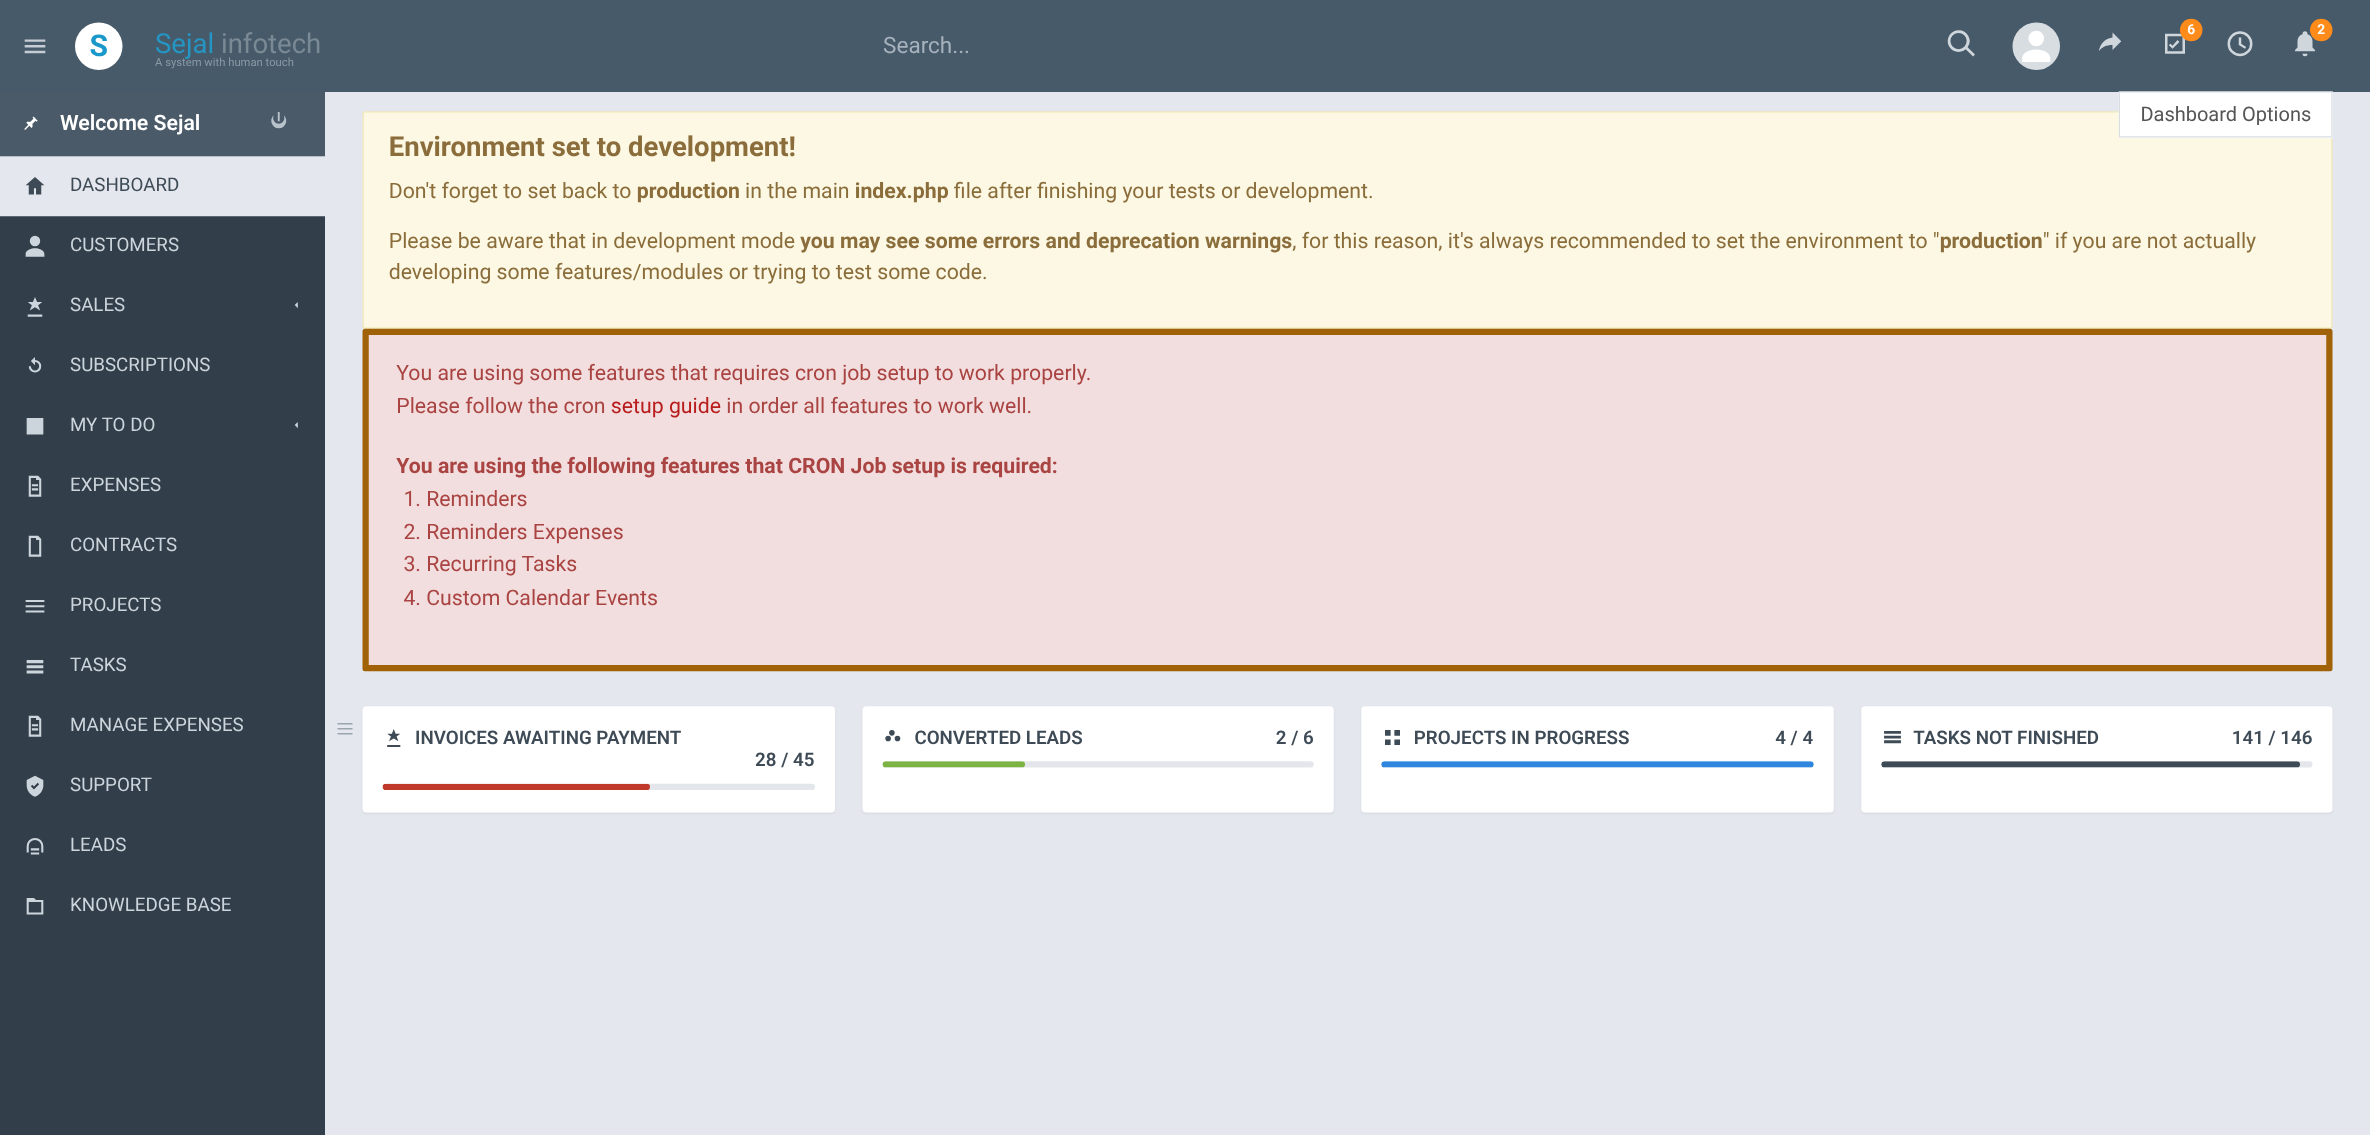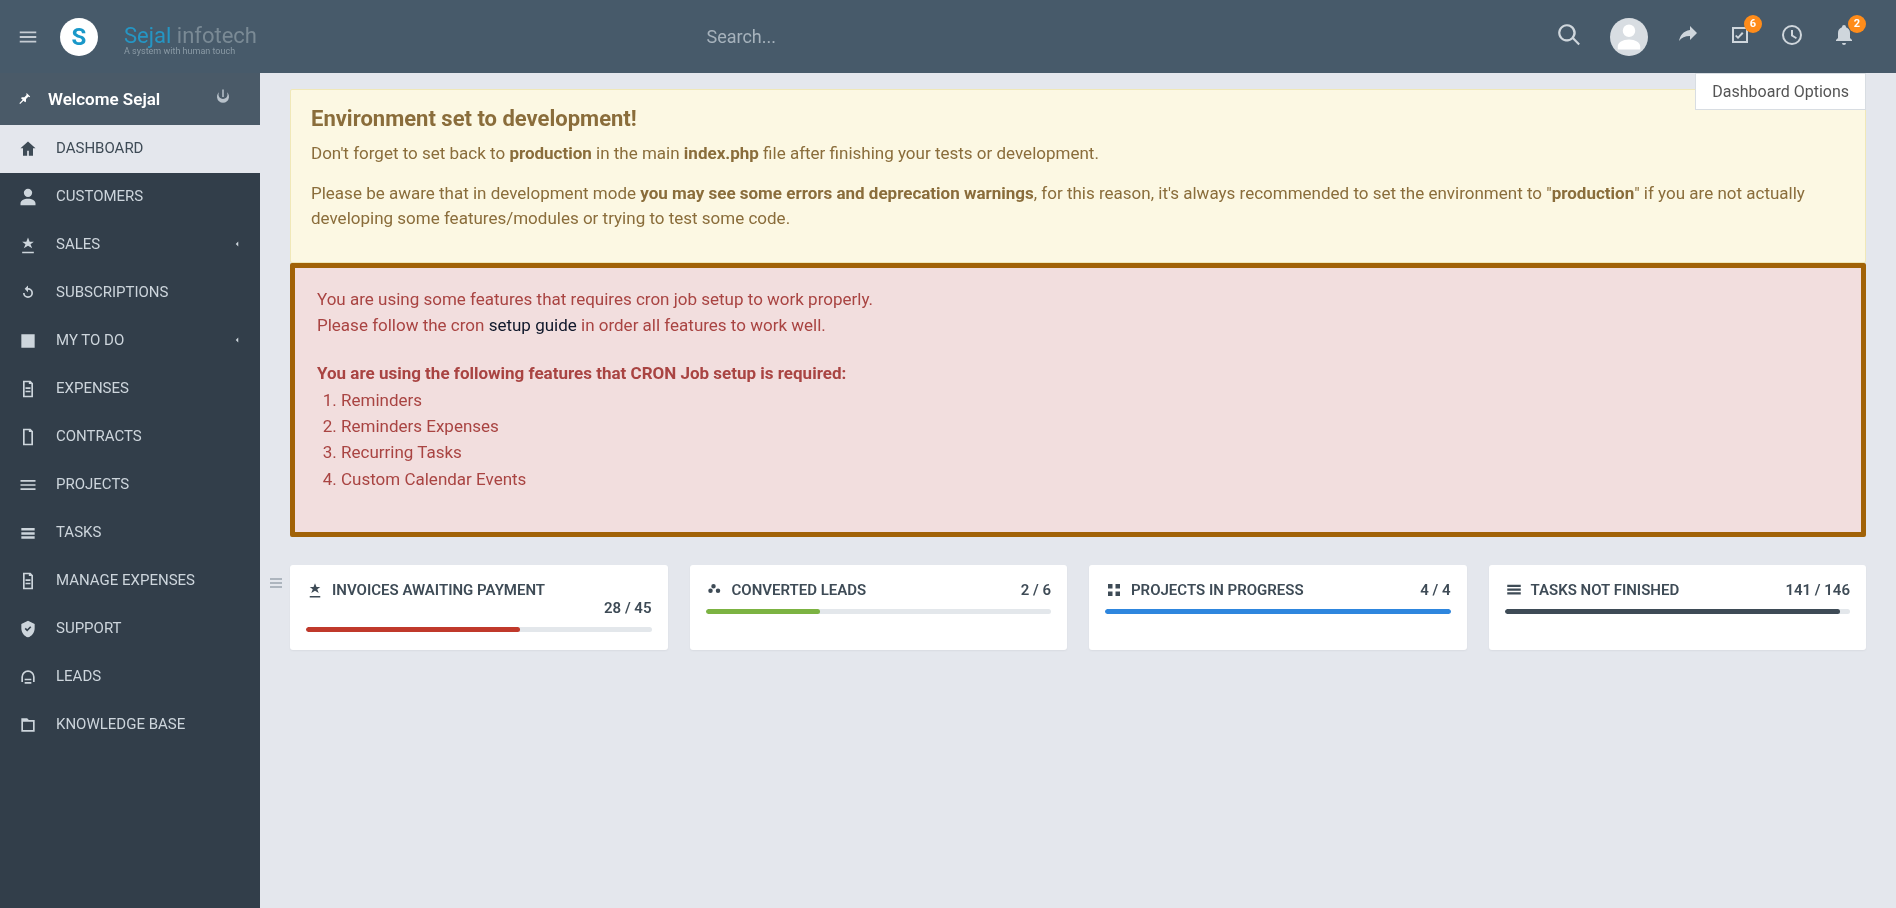--- a/index.html
+++ b/index.html
@@ -36,21 +36,21 @@
 .nav-item .chev{margin-left:auto}
 .nav-item .chev svg{width:10px;height:10px;margin:0}
 .main{margin-left:260px;margin-top:73px;padding:16px 30px 30px}
 .alert{border-radius:2px;padding:16px 20px;}
 .alert-yellow{background:#fcf8e3;border:1px solid #f0e8b8;color:#8a6d3b}
 .alert-yellow h3{font-size:22px;font-weight:700;margin-bottom:10px}
 .alert-yellow p{font-size:17px;line-height:1.5;margin-bottom:14px}
 .alert-yellow b{font-weight:700}
 .alert-red{background:#f2dede;border:5px solid #a16207;color:#a94442;padding:18px 22px}
 .alert-red p{font-size:17px;line-height:1.55}
-.alert-red a{color:#0f172a;text-decoration:none}
+.alert-red a{color:#b91c1c;text-decoration:none}
 .alert-red .gap{height:22px}
 .alert-red strong{font-weight:700}
 .alert-red ol{margin-left:24px;font-size:17px;line-height:1.55}
 .alert-red .dismiss{font-weight:700;font-size:17px;margin-top:22px;cursor:pointer}
 .widgets{display:flex;gap:22px;margin-top:28px;position:relative}
 .drag-handle{position:absolute;left:-22px;top:10px;cursor:grab}
 .drag-handle svg{width:16px;height:16px;fill:#9aa5ae}
 .widget{flex:1;background:#fff;border-radius:3px;padding:14px 16px 18px;box-shadow:0 1px 2px rgba(0,0,0,.05)}
 .widget-head{display:flex;align-items:flex-end;font-size:15px;font-weight:600;color:#3e4b56;margin-bottom:10px}
 .widget-head svg{width:18px;height:18px;fill:#3e4b56;margin-right:8px;flex-shrink:0;margin-top:2px}

